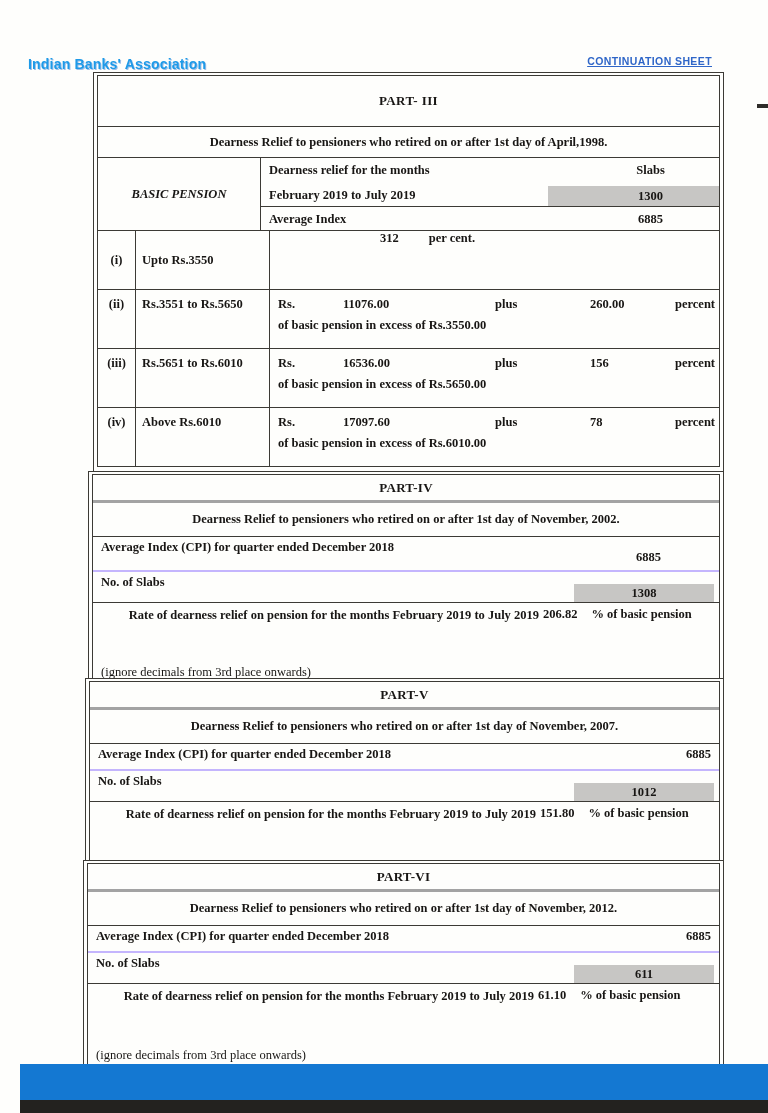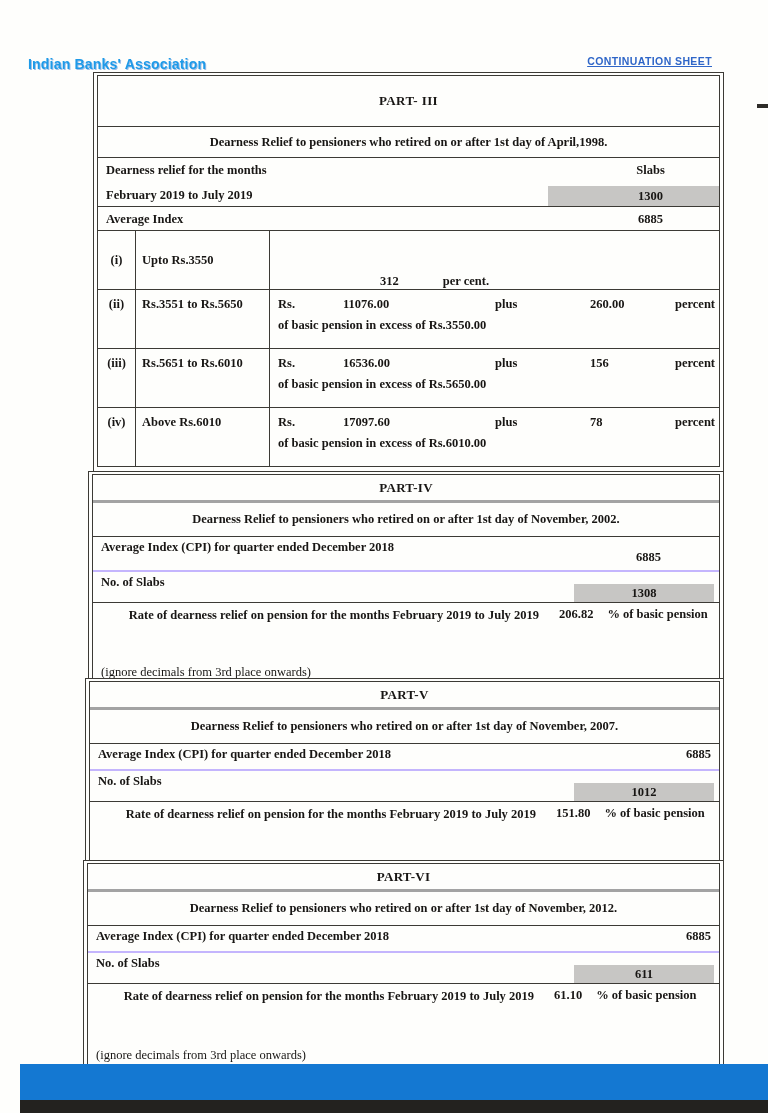--- a/index.html
+++ b/index.html
@@ -37,21 +37,21 @@
   .slab-col{width:137px;text-align:center;padding-bottom:3px;}
   .hr-b .slab-col{background:#c7c6c4;padding-bottom:0;height:20px;line-height:20px;padding-left:34px;}
 
   .body-row{display:flex;min-height:58px;border-bottom:1px solid #3c3a35;}
   .body-row.last{border-bottom:none;}
   .c-no{width:37px;border-right:1px solid #3c3a35;text-align:center;padding-top:7px;}
   .c-range{width:125px;border-right:1px solid #3c3a35;padding:7px 2px 0 6px;}
   .c-content{flex:1;padding-top:7px;}
   .row-i .c-no{display:flex;align-items:center;justify-content:center;padding-top:0;}
   .row-i .c-range{display:flex;align-items:center;padding-top:0;padding-left:6px;}
-  .row-i .c-content{display:flex;align-items:flex-end;padding-top:0;gap:14px;}
+  .row-i .c-content{display:flex;align-items:flex-start;padding-top:0;}
   .v-first{margin-left:110px;}
   .u-first{margin-left:30px;}
   .line1{display:flex;gap:20px;}
   .c-rs{margin-left:8px;width:45px;}
   .c-amt{width:132px;}
   .c-plus{width:75px;}
   .c-rate{width:65px;}
   .line2{margin-left:8px;margin-top:6px;}
 
   
@@ -64,21 +64,21 @@
          border-bottom:1px solid #3c3a35;}
   .s-avg{position:relative;height:22px;padding:3px 0 0 8px;border-bottom:2px solid #c4b5fd;}
   .p4 .s-avg{height:30px;}
   .avg-val{position:absolute;right:8px;top:3px;}
   .p4 .avg-val{right:58px;top:13px;}
   .s-slabs{position:relative;height:27px;padding:3px 0 0 8px;border-bottom:1px solid #3c3a35;}
   .slab-box{position:absolute;right:5px;bottom:0;width:140px;height:18px;background:#c7c6c4;
             text-align:center;line-height:18px;}
   .s-rate{display:flex;align-items:flex-start;min-height:40px;padding:4px 8px 0 8px;text-align:right;}
   .rate-label{width:438px;line-height:1.3;}
-  .rate-val{margin-left:20px;}
+  .rate-val{margin-left:4px;}
   .rate-unit{margin-left:14px;}
   .s-note{margin-top:12px;padding:0 0 2px 8px;font-weight:normal;}
   .p4 .s-note{margin-top:18px;}
   .p6 .s-note{margin-top:20px;}
 
   
   .footer-blue{position:absolute;left:20px;top:1064px;width:748px;height:36px;background:#1478d2;}
   .footer-dark{position:absolute;left:20px;top:1100px;width:748px;height:13px;background:#23221f;}
 </style>
 </head>
@@ -89,20 +89,21 @@
   <div class="brand">Indian Banks' Association</div>
   <div class="sheet-label">CONTINUATION SHEET</div>
   <div class="edge-dash"></div>
 
   <div class="part p3">
     <div class="part-inner">
       <div class="p3-title row-b">PART- III</div>
       <div class="p3-sub row-b">Dearness Relief to pensioners who retired on or after 1st day of April,1998.</div>
 
       <div class="p3-head row-b">
+        <div class="p3-bp">BASIC PENSION</div>
         <div class="p3-head-right">
           <div class="hr-row hr-a">
             <div class="hr-left">Dearness relief for the months</div>
             <div class="slab-col">Slabs</div>
           </div>
           <div class="hr-row hr-b">
             <div class="hr-left">February 2019 to July 2019</div>
             <div class="slab-col">1300</div>
           </div>
           <div class="hr-row hr-c">

